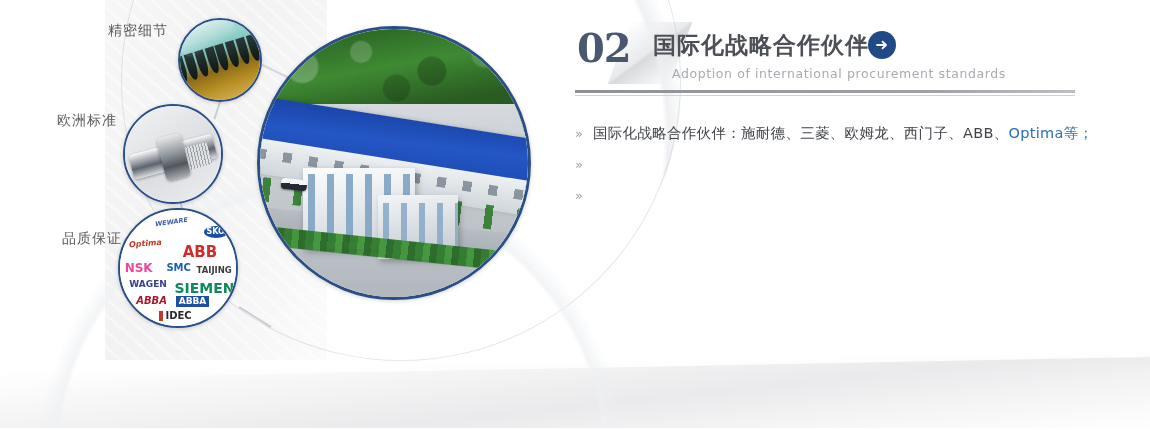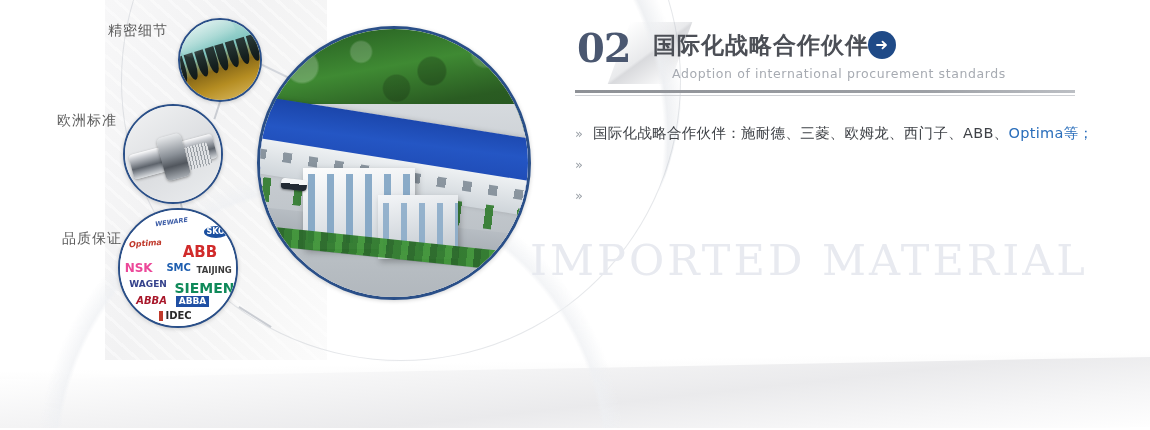--- a/index.html
+++ b/index.html
@@ -288,21 +288,20 @@
       <div class="office2">
         <div class="office2-win"></div>
       </div>
       <div class="hedge"></div>
       <div class="car"></div>
     </div>
   </div>
 
   <div class="right">
 
-    <div class="watermark">IMPORTED  MATERIAL</div>
 
     <div class="head-row">
       <div class="num-slab"></div>
       <div class="num">02</div>
       <div class="title">国际化战略合作伙伴</div>
       <div class="arrow-btn">
         <svg width="16" height="16" viewBox="0 0 16 16" aria-hidden="true">
           <path d="M3 8 H11.5 M8.5 4.6 L12 8 L8.5 11.4" stroke="#ffffff" stroke-width="1.8" fill="none" stroke-linecap="round" stroke-linejoin="round"></path>
         </svg>
       </div>

